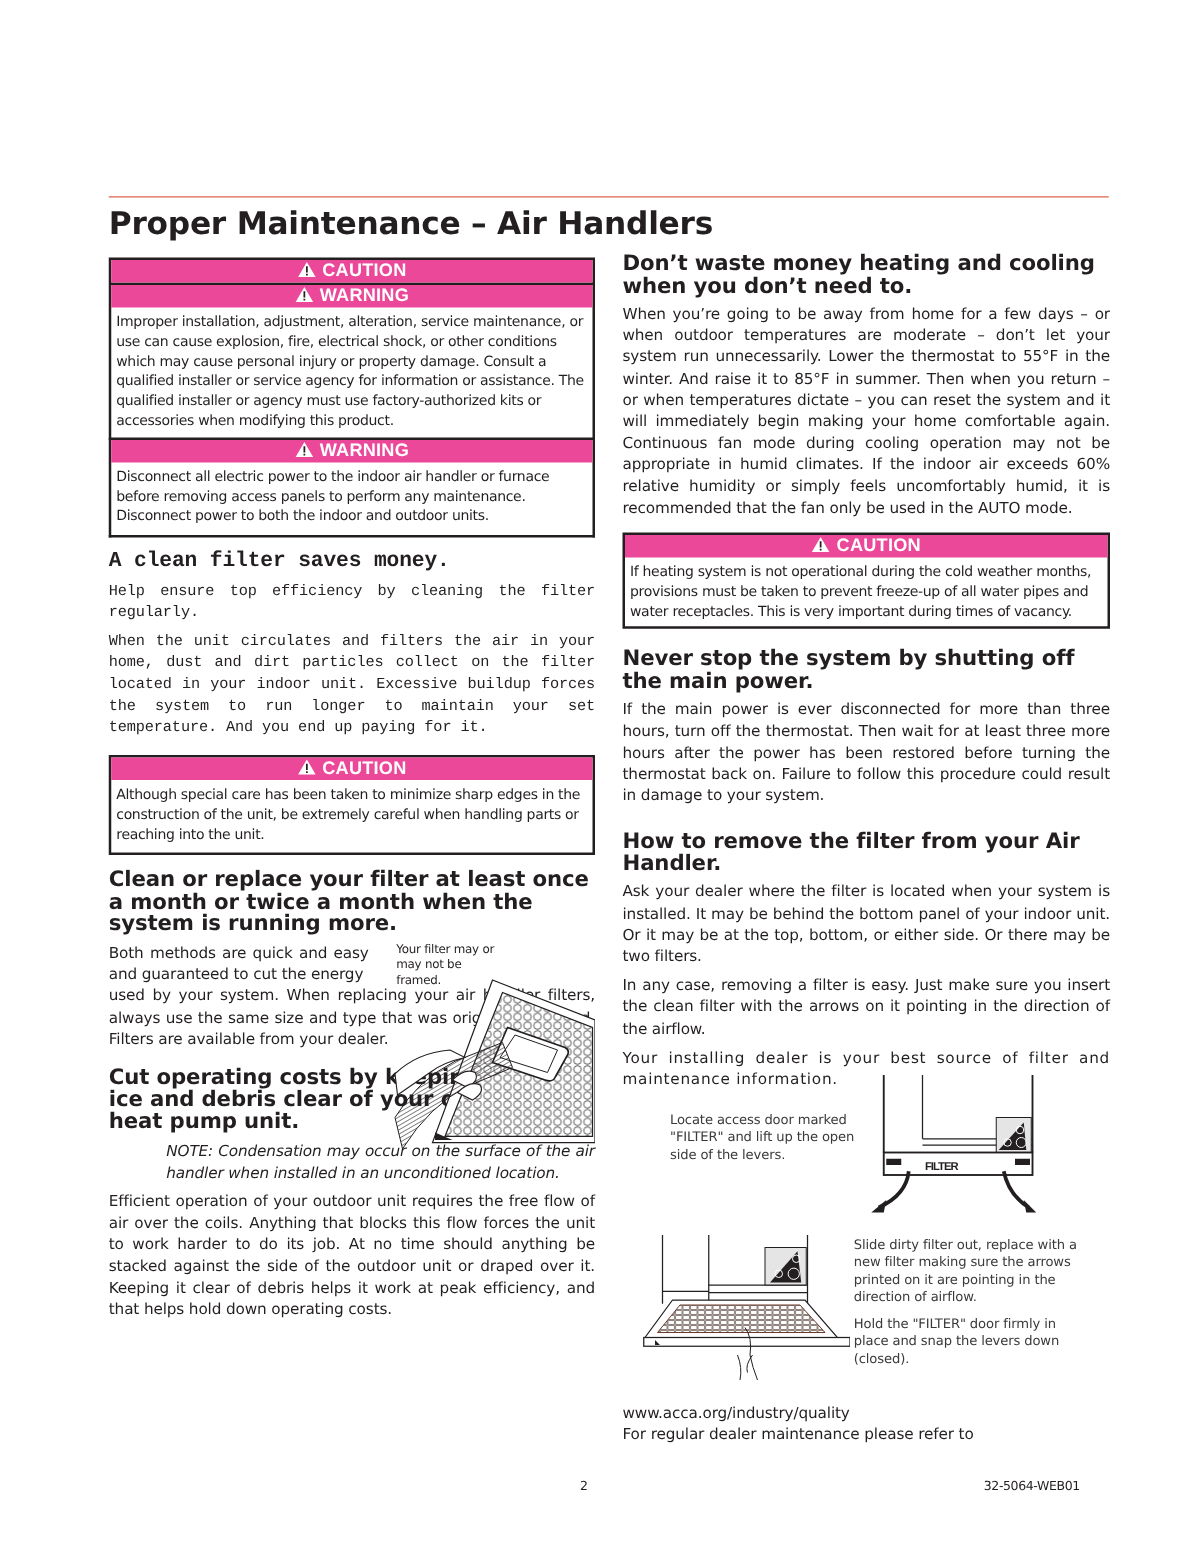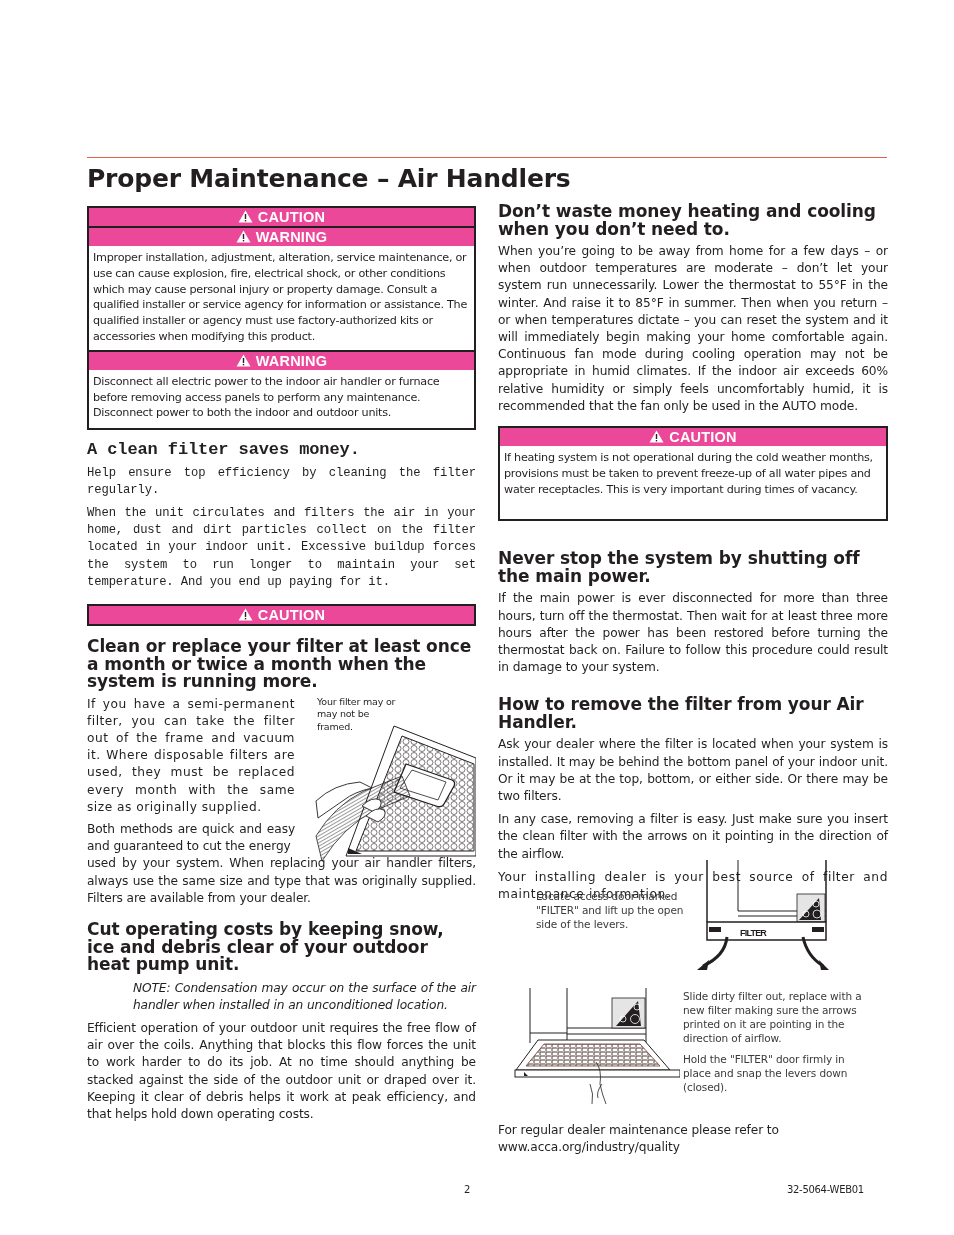--- a/index.html
+++ b/index.html
@@ -73,20 +73,21 @@
   </div>
 
   <div class="notice" style="margin-top:13px;">
     <div class="bar">
       <svg class="tri" width="15" height="13" viewBox="0 0 15 13">
           <polygon points="7.5,0.5 14.5,12.5 0.5,12.5" fill="#fff"></polygon>
           <rect x="6.8" y="4" width="1.4" height="5" fill="#231f20"></rect>
           <rect x="6.8" y="10" width="1.4" height="1.4" fill="#231f20"></rect>
         </svg><span>CAUTION</span>
     </div>
+    <div class="body" style="padding-bottom:7px;">Although special care has been taken to minimize sharp edges in the construction of the unit, be extremely careful when handling parts or reaching into the unit.</div>
   </div>
 
   <div style="margin-top:12px;">
     <h3 class="h">Clean or replace your filter at least once a month or twice a month when the system is running more.</h3>
     <div class="filter-wrap" style="margin-top:5px;">
       <div class="filter-fig">
         <div class="fig-caption" style="width:80px;">Your filter may or may not be framed.</div>
         <svg width="162" height="168" viewBox="0 0 162 168" style="position:absolute;left:0;top:0;">
           <defs>
             <pattern id="hex" width="8" height="7" patternUnits="userSpaceOnUse">
@@ -100,21 +101,20 @@
           <polygon points="88,40 160,68 160,155 42,155" fill="url(#hex)" stroke="#231f20" stroke-width="1"></polygon>
           <polygon points="34,158 48,158 34,152" fill="#231f20"></polygon>
           <path d="M 92 68 L 138 84 Q 142 86 140 90 L 130 108 Q 128 112 122 110 L 80 96 Z" fill="#fff" stroke="#231f20" stroke-width="1.3"></path>
           <path d="M 98 74 L 132 86 L 124 104 L 86 92 Z" fill="#fff" stroke="#231f20" stroke-width="0.8"></path>
           <path d="M 2 140 Q 20 110 50 95 L 88 80 L 96 100 L 60 115 Q 30 130 8 165 Z" fill="url(#coil)" stroke="#231f20" stroke-width="0.8"></path>
           <path d="M 2 105 Q 20 88 46 86 L 58 92 Q 40 96 30 104 L 4 122 Z" fill="#fff" stroke="#231f20" stroke-width="0.9"></path>
           <path d="M 48 110 Q 58 100 66 104 Q 70 110 60 116 Z" fill="#fff" stroke="#231f20" stroke-width="0.9"></path>
           <path d="M 52 120 Q 62 110 70 114 Q 74 120 64 126 Z" fill="#fff" stroke="#231f20" stroke-width="0.9"></path>
         </svg>
       </div>
-      <p class="p" style="width:208px;letter-spacing:0.5px;">If you have a semi-permanent filter, you can take the filter out of the frame and vacuum it. Where disposable filters are used, they must be replaced every month with the same size as originally supplied.</p>
       <p class="p" style="width:208px;margin-top:5px;">Both methods are quick and easy and guaranteed to cut the energy</p>
       <p class="p">used by your system. When replacing your air handler filters, always use the same size and type that was originally supplied. Filters are available from your dealer.</p>
     </div>
   </div>
 
   <div style="margin-top:14px;">
     <h3 class="h">Cut operating costs by keeping snow, ice and debris clear of your outdoor heat pump unit.</h3>
     <p class="p ital" style="margin-top:6px;margin-left:46px;">NOTE: Condensation may occur on the surface of the air handler when installed in an unconditioned location.</p>
     <p class="p" style="margin-top:6px;">Efficient operation of your outdoor unit requires the free flow of air over the coils. Anything that blocks this flow forces the unit to work harder to do its job. At no time should anything be stacked against the side of the outdoor unit or draped over it. Keeping it clear of debris helps it work at peak efficiency, and that helps hold down operating costs.</p>
   </div>
@@ -127,24 +127,24 @@
   </div>
 
   <div class="notice" style="margin-top:11px;">
     <div class="bar">
       <svg class="tri" width="15" height="13" viewBox="0 0 15 13">
           <polygon points="7.5,0.5 14.5,12.5 0.5,12.5" fill="#fff"></polygon>
           <rect x="6.8" y="4" width="1.4" height="5" fill="#231f20"></rect>
           <rect x="6.8" y="10" width="1.4" height="1.4" fill="#231f20"></rect>
         </svg><span>CAUTION</span>
     </div>
-    <div class="body" style="padding-bottom:22px;">If heating system is not operational during the cold weather months, provisions must be taken to prevent freeze-up of all water pipes and water receptacles. This is very important during times of vacancy.</div>
-  </div>
-
-  <div style="margin-top:29px;">
+    <div class="body" style="padding-bottom:4px;">If heating system is not operational during the cold weather months, provisions must be taken to prevent freeze-up of all water pipes and water receptacles. This is very important during times of vacancy.</div>
+  </div>
+
+  <div style="margin-top:16px;">
     <h3 class="h">Never stop the system by shutting off the main power.</h3>
     <p class="p" style="margin-top:5px;">If the main power is ever disconnected for more than three hours, turn off the thermostat. Then wait for at least three more hours after the power has been restored before turning the thermostat back on. Failure to follow this procedure could result in damage to your system.</p>
   </div>
 
   <div style="margin-top:20px;">
     <h3 class="h">How to remove the filter from your Air Handler.</h3>
     <p class="p" style="margin-top:5px;">Ask your dealer where the filter is located when your system is installed. It may be behind the bottom panel of your indoor unit. Or it may be at the top, bottom, or either side. Or there may be two filters.</p>
     <p class="p" style="margin-top:6px;">In any case, removing a filter is easy. Just make sure you insert the clean filter with the arrows on it pointing in the direction of the airflow.</p>
     <p class="p" style="margin-top:6px;letter-spacing:0.6px;">Your installing dealer is your best source of filter and maintenance information.</p>
   </div>
@@ -194,18 +194,18 @@
   <rect x="5" y="82" width="165" height="7" fill="#fff" stroke="#231f20" stroke-width="1"></rect>
   <polygon points="14,84 18,88 14,88" fill="#231f20"></polygon>
   <path d="M 86 74 Q 92 82 90 96 Q 92 106 96 116" fill="none" stroke="#231f20" stroke-width="0.8"></path>
   <path d="M 80 96 Q 84 106 82 116" fill="none" stroke="#231f20" stroke-width="0.8"></path>
   <path d="M 92 96 Q 86 104 88 110" fill="none" stroke="#231f20" stroke-width="0.8"></path>
 </svg>
 <div style="position:absolute;left:683px;top:989px;width:180px;" class="fig-text">Slide dirty filter out, replace with a new filter making sure the arrows printed on it are pointing in the direction of airflow.</div>
 <div style="position:absolute;left:683px;top:1052px;width:180px;" class="fig-text">Hold the "FILTER" door firmly in place and snap the levers down (closed).</div>
 
 <div style="position:absolute;left:498px;top:1122px;width:390px;">
+  <p class="p" style="text-align:left;">www.acca.org/industry/quality</p>
   <p class="p" style="text-align:left;">For regular dealer maintenance please refer to</p>
-  <p class="p" style="text-align:left;">www.acca.org/industry/quality</p>
 </div>
 
 <div class="footer-num">2</div>
 <div class="footer-code">32-5064-WEB01</div>
 
 </body></html>

